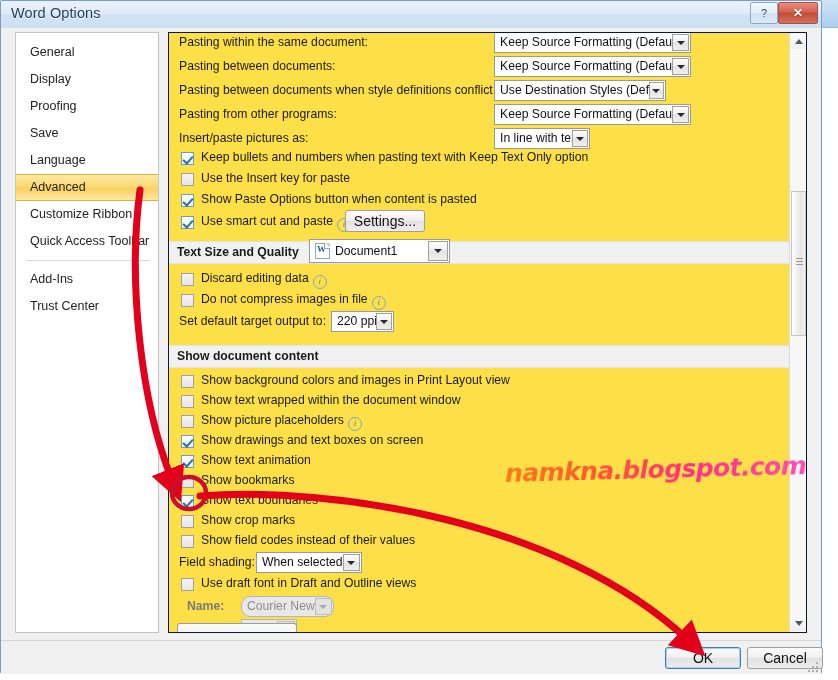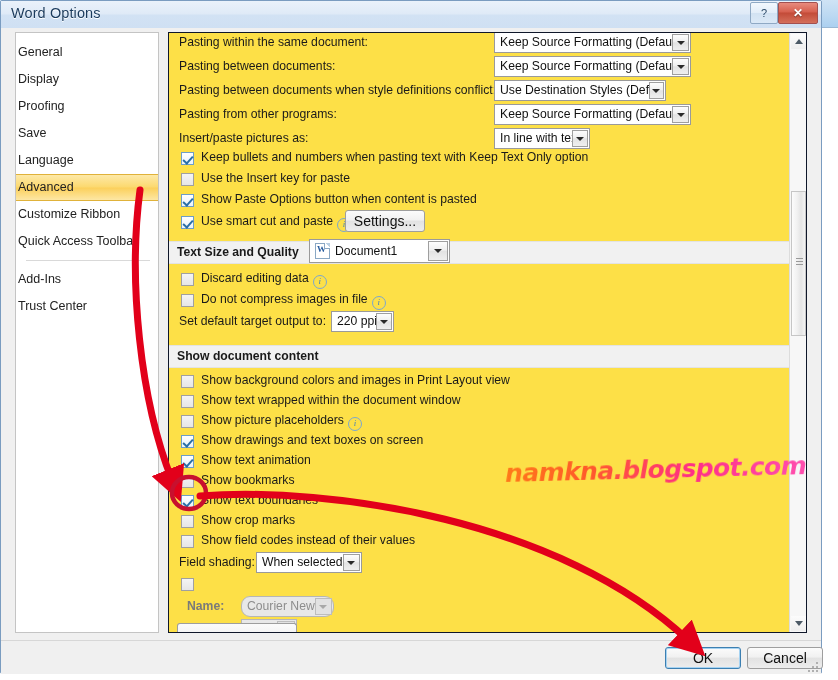--- a/index.html
+++ b/index.html
@@ -86,21 +86,21 @@
   .nav {
     position: absolute; left: 14px; top: 4px;
     width: 144px; height: 601px;
     background: #ffffff;
     border: 1px solid #c4c4c4;
     padding-top: 6px;
     box-sizing: border-box;
   }
   .nav-item {
     height: 27px; line-height: 27px;
-    padding-left: 2px;
+    padding-left: 14px;
     font-size: 12.5px; color: #222;
     cursor: pointer; position: relative;
   }
   .nav-item.selected {
     background: linear-gradient(to bottom, #fde9a8 0%, #fcd96f 48%, #fbd05c 52%, #fde7a4 100%);
     border: 1px solid #e0b23a;
     border-left: none; border-right: none;
     height: 25px; line-height: 25px;
   }
   .nav-sep {
@@ -473,20 +473,21 @@
           <div class="cb" style="left:12px; top:502px;"></div>
           <div class="row" style="left:32px; top:500px;">Show field codes instead of their values</div>
 
           <div class="row" style="left:10px; top:522px;">Field shading:</div>
           <div class="combo" style="left:87px; top:519px; width:106px;">
             <div class="ctext">When selected</div>
             <div class="carrow"></div>
           </div>
 
           <div class="cb" style="left:12px; top:545px;"></div>
+          <div class="row" style="left:32px; top:543px;">Use draft font in Draft and Outline views</div>
 
           <div class="row" style="left:18px; top:566px; color:#7a7a7a;font-weight:bold;">Name:</div>
           <div class="combo disabled" style="left:72px; top:563px; width:93px;border-radius:9px;">
             <div class="ctext">Courier New</div>
             <div class="carrow"></div>
           </div>
 
           <div class="row" style="left:32px; top:589px; color:#7a7a7a;">Size:</div>
           <div class="combo disabled" style="left:72px; top:586px; width:56px;">
             <div class="ctext">10</div>

